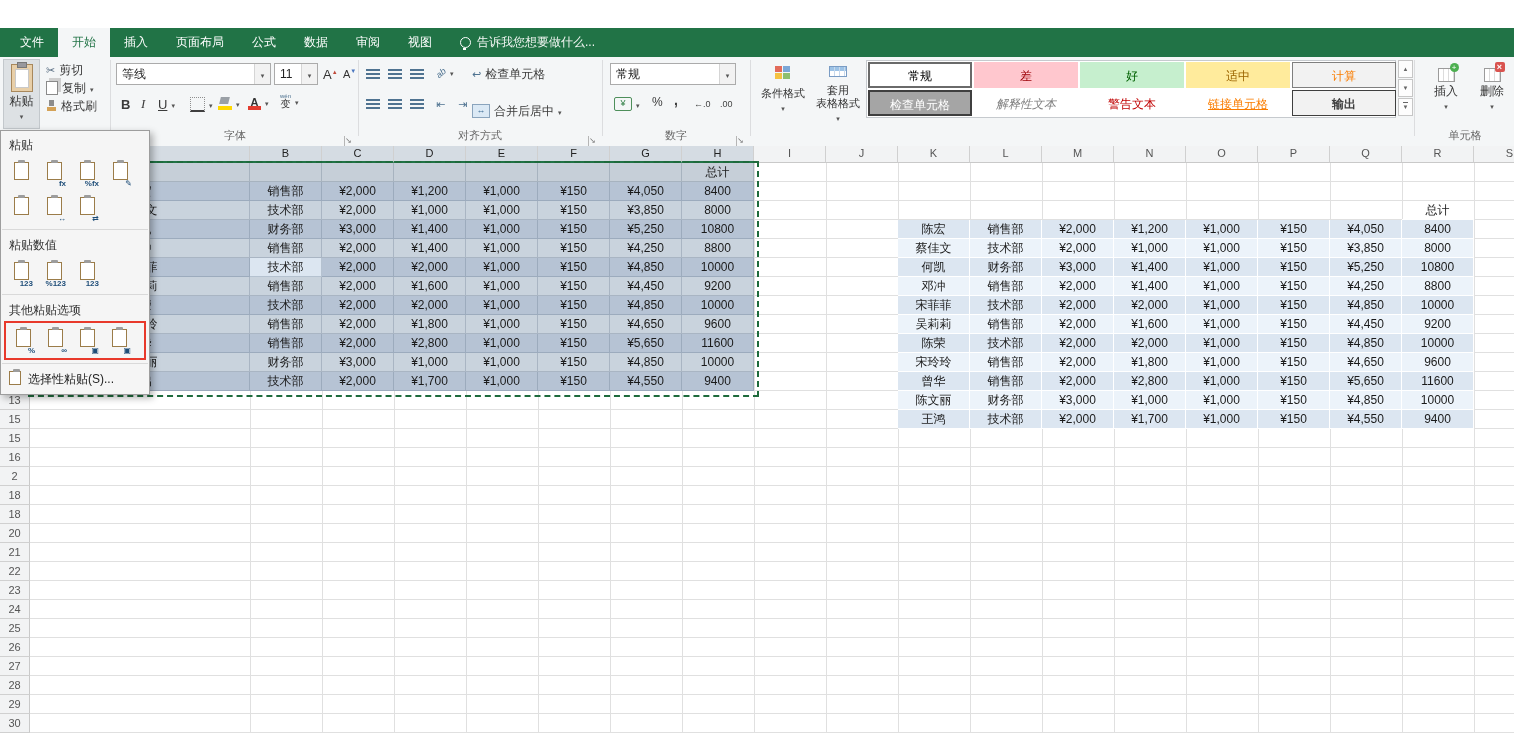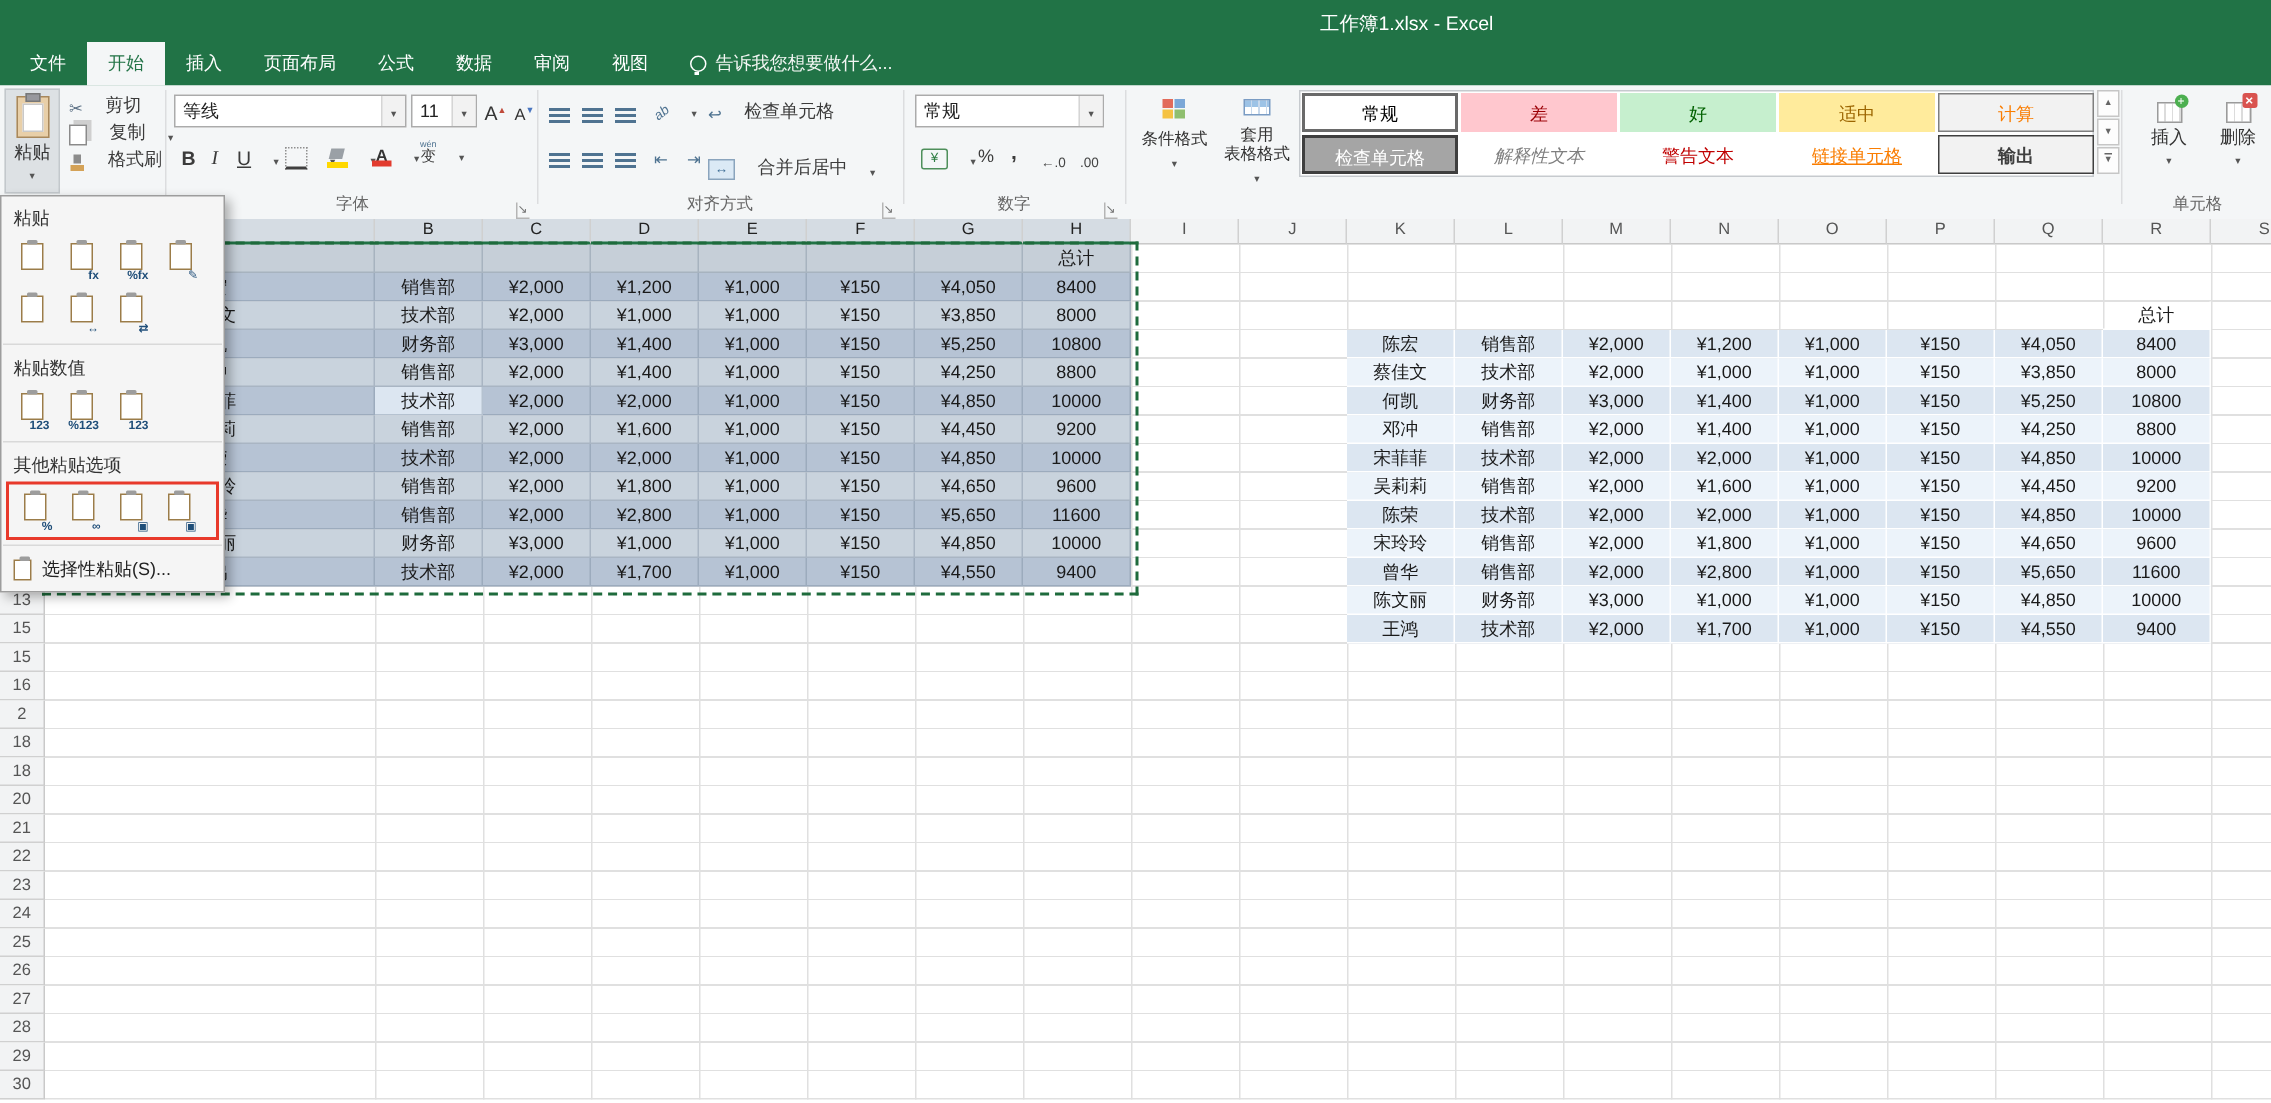--- a/index.html
+++ b/index.html
@@ -21,21 +21,21 @@
   
   #ribbon{position:absolute;left:0;top:57px;width:1514px;height:89px;background:#f4f6f7;border-bottom:1px solid #d2d2d2}
   .gsep{position:absolute;top:3px;height:76px;width:1px;background:#dcdddf}
   .glabel{position:absolute;top:71px;height:14px;font-size:11px;color:#666;text-align:center;white-space:nowrap}
   .launcher{position:absolute;width:11px;height:11px}
   .launcher::before{content:"↘";font-size:8px;color:#777;border:1px solid #b5b5b5;border-top:none;border-right:none;padding:0 1px 1px 0}
   .caret::before{content:"▾";font-size:7px;color:#555;line-height:1}
   .bigbtn{position:absolute;display:flex;flex-direction:column;align-items:center;font-size:12px;color:#333;box-sizing:border-box}
   .bigbtn.pressed{background:#dde1e4;border:1px solid #c3c8cc}
   .bigbtn .bl{margin-top:3px;line-height:13px;white-space:nowrap}
-  .sbtn{position:absolute;display:flex;align-items:flex-end;gap:15px;height:18px;font-size:12px;color:#3b3b3b;white-space:nowrap}
+  .sbtn{position:absolute;display:flex;align-items:center;gap:4px;height:18px;font-size:12px;color:#3b3b3b;white-space:nowrap}
   .combo{position:absolute;background:#fff;border:1px solid #ababab;font-size:12px;color:#222;display:flex;align-items:center;box-sizing:border-box}
   .combo .cv{flex:1;padding-left:5px;line-height:20px;white-space:nowrap;overflow:hidden}
   .combo .combo-btn{width:15px;align-self:stretch;background:#f2f2f2;border-left:1px solid #d5d5d5;display:flex;align-items:center;justify-content:center}
 
   .big-clip{width:20px;height:26px;background:#e8cfa8;border:1px solid #a8885c;position:relative;margin-top:4px}
   .big-clip::before{content:"";position:absolute;top:-3px;left:5px;width:8px;height:4px;background:#98989d;border:1px solid #787878}
   .big-clip::after{content:"";position:absolute;left:3px;top:4px;width:12px;height:17px;background:#fff;border:1px solid #c9c9c9}
   .ico-scissors::before{content:"✂";font-size:11px;color:#5a6f84}
   .ico-copy{width:10px;height:12px;border:1px solid #8a8a8a;background:#fff;box-shadow:3px -3px 0 0 #cfcfcf;display:inline-block}
   .ico-brush{width:11px;height:12px;position:relative;display:inline-block}
@@ -113,31 +113,28 @@
   
   #paste-menu{position:absolute;left:0;top:130px;width:150px;background:#f5f5f5;border:1px solid #9d9d9d;box-shadow:3px 3px 7px rgba(0,0,0,.3);z-index:50;padding:2px 0;box-sizing:border-box}
   .menu-label{font-size:12px;color:#333;padding:4px 8px 2px}
   .icons-row{display:flex;gap:7px;padding:3px 7px;align-items:center}
   .icons-row.hl{border:2px solid #e8392b;margin:0 3px;padding:3px 4px;gap:6px}
   .menu-icon{width:24px;height:27px;position:relative;border:1px solid transparent}
   .clip{display:block;width:15px;height:18px;margin:2px auto 0;background:#fff;border:1px solid #9b7c49;position:relative;box-sizing:border-box}
   .clip::before{content:"";position:absolute;left:3px;top:-3px;width:7px;height:3px;background:#9d9d9d;border-radius:1px}
   .glyph{position:absolute;right:0;bottom:-1px;font-size:8px;font-weight:bold;color:#1f4e79;line-height:1}
   .menu-sep{height:1px;background:#d9d9d9;margin:3px 1px}
-  .menu-item{font-size:12px;color:#222;padding:4px 8px;display:flex;gap:7px;align-items:center}
+  .menu-item{font-size:12px;color:#222;padding:4px 8px;display:flex;gap:7px;align-items:flex-start}
   .menu-item .clip{margin:0;width:12px;height:14px}
 </style>
 </head>
 <body>
 
 <div id="app">
 
-  <div id="titlebar">
-    <span id="window-title">工作簿1.xlsx - Excel</span>
-  </div>
 
   <div id="tabstrip">
     <div id="tabs" style="display:flex">
         <div class="tab">文件</div>
         <div class="tab active">开始</div>
         <div class="tab">插入</div>
         <div class="tab">页面布局</div>
         <div class="tab">公式</div>
         <div class="tab">数据</div>
         <div class="tab">审阅</div>

